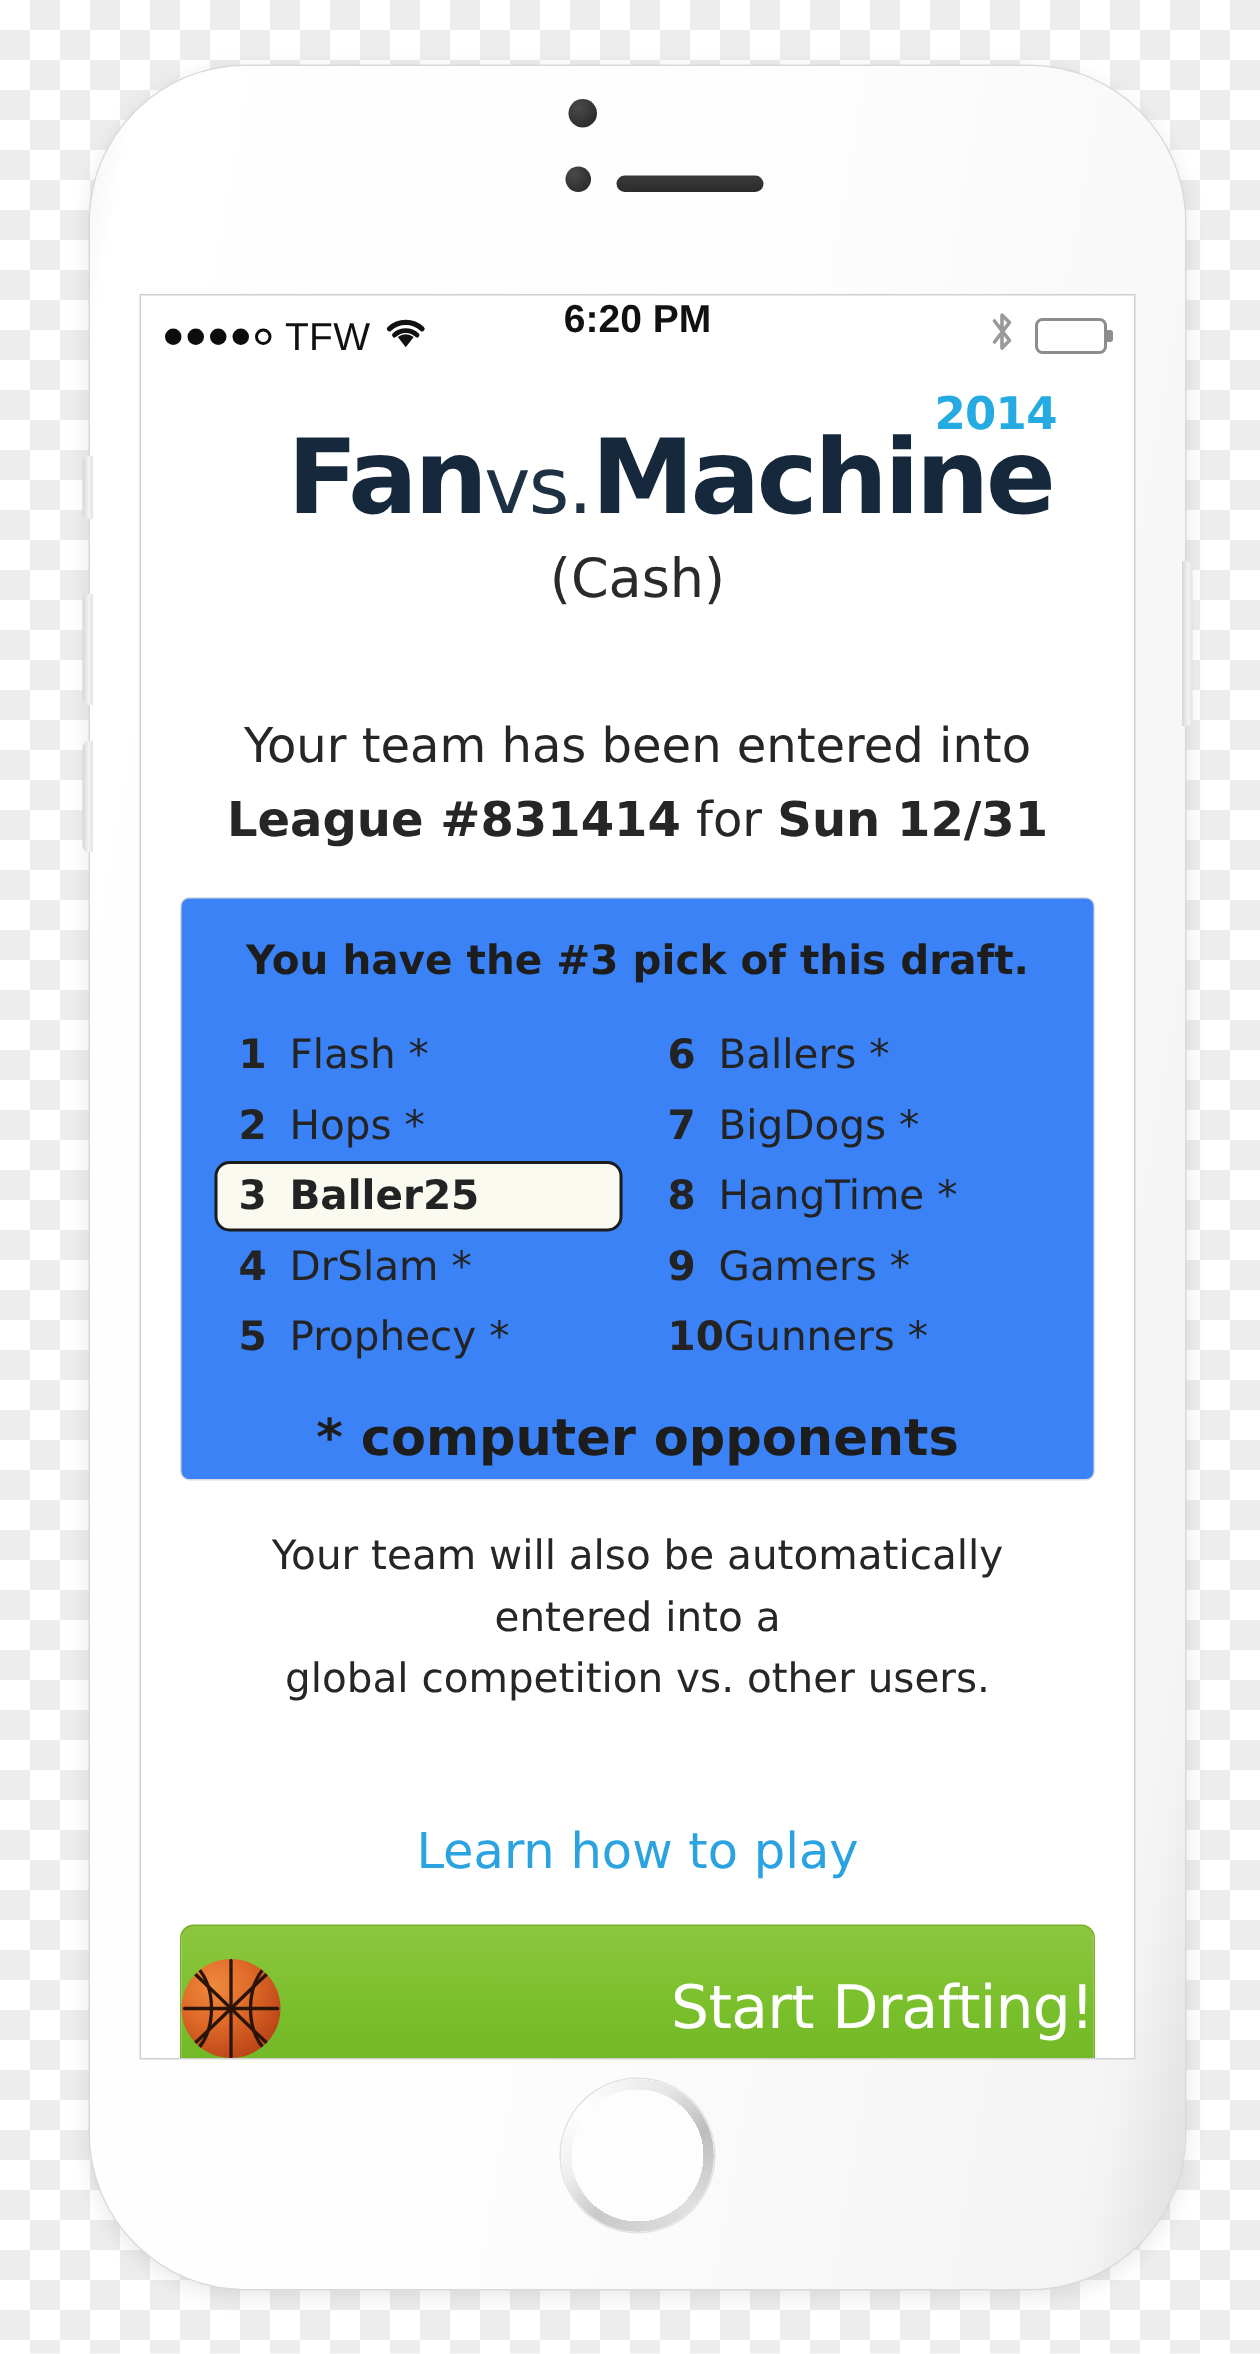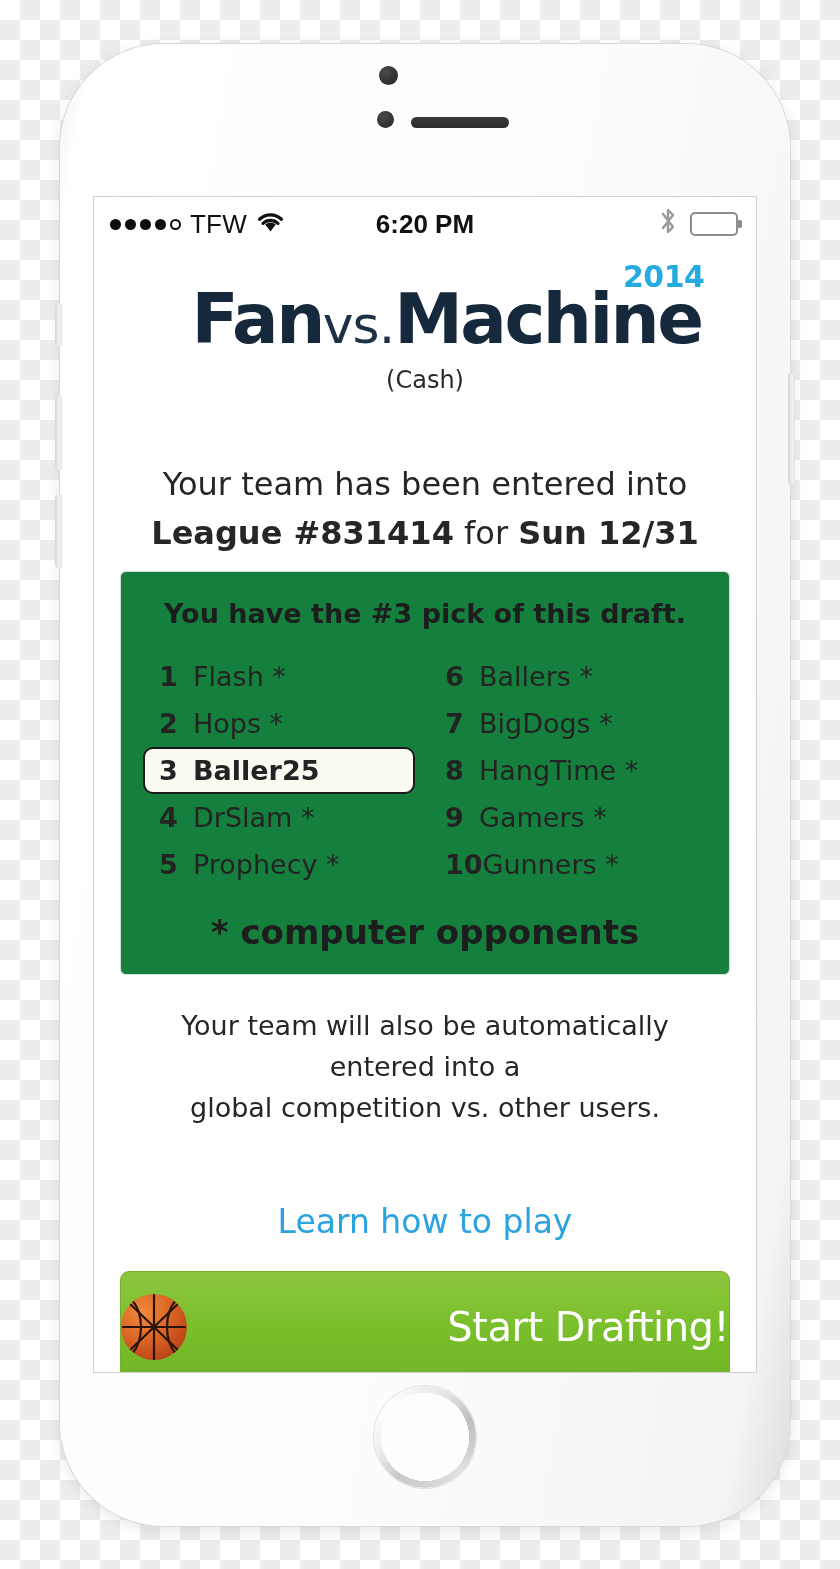--- a/index.html
+++ b/index.html
@@ -113,21 +113,20 @@
     height: 1177px;
     background: #ffffff;
     border: 1px solid #cfcfcf;
     overflow: hidden;
   }
 
   
   .status-bar {
     height: 54px;
     display: flex;
-    align-items: center;
     padding: 0 18px 0 16px;
     font-size: 25px;
     color: #111;
     position: relative;
   }
   .sb-left { display: flex; align-items: center; gap: 9px; }
   .signal-dots { display: flex; align-items: center; gap: 4px; }
   .dot {
     width: 11px; height: 11px; border-radius: 50%;
     background: #0d0d0d;
@@ -206,40 +205,40 @@
     position: absolute;
     right: -3px;
     top: -26px;
     font-size: 30px;
     font-weight: bold;
     color: #25abe2;
     letter-spacing: -0.5px;
   }
   .logo-sub {
     margin-top: 12px;
-    font-size: 24px;
+    font-size: 36px;
     color: #2a2a2a;
     font-family: "DejaVu Sans", sans-serif;
   }
 
   .intro {
     margin-top: 66px;
     font-size: 32px;
     color: #262626;
     line-height: 1.52;
   }
   .intro .bold { font-weight: bold; }
 
   
   .draft-panel {
-    margin-top: 14px;
-    background: #15803d;
+    margin-top: 28px;
+    background: #3b82f6;
     border: 1px solid #dddddd;
     border-radius: 6px;
-    padding: 26px 22px 22px;
+    padding: 26px 22px 7px;
   }
   .draft-title {
     font-size: 27px;
     font-weight: bold;
     color: #1d1d1d;
     margin-bottom: 24px;
   }
   .draft-grid {
     display: grid;
     grid-template-columns: 1fr 1fr;

